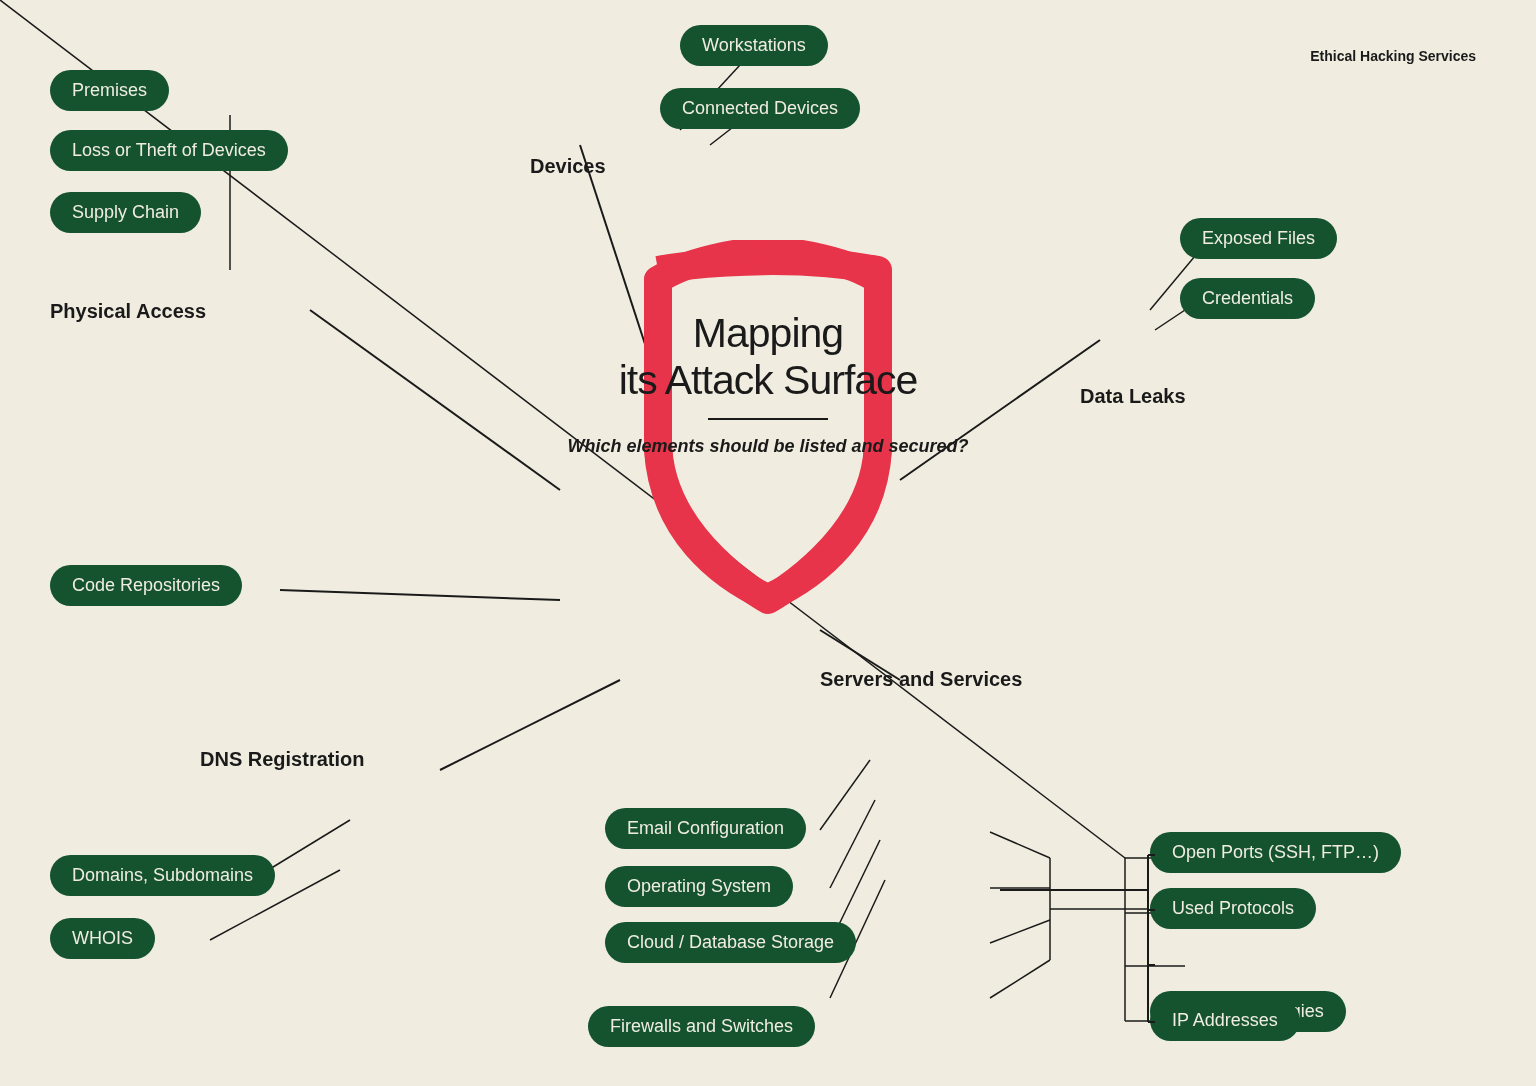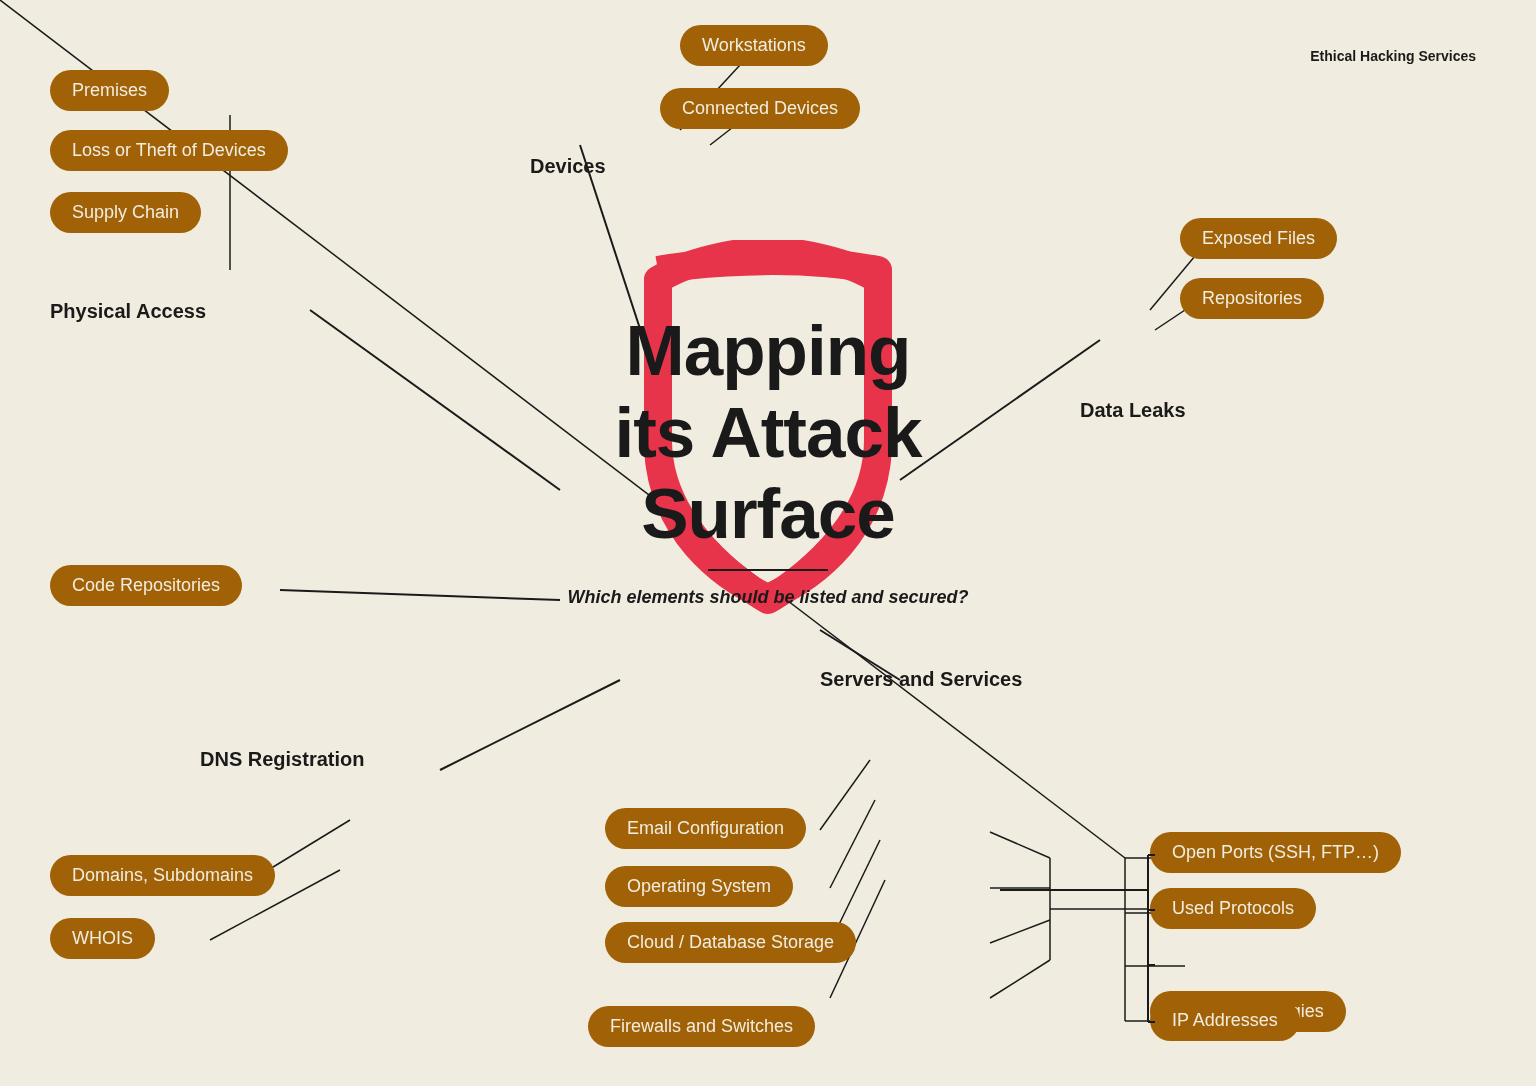--- a/index.html
+++ b/index.html
@@ -6,21 +6,21 @@
     body {
       background-color: #f0ede0;
       font-family: 'Arial', sans-serif;
       width: 1536px;
       height: 1086px;
       position: relative;
       overflow: hidden;
     }
 
     .pill {
-      background-color: #a16207;
+      background-color: #14532d;
       color: #f0ede0;
       border-radius: 30px;
       padding: 10px 22px;
       font-size: 18px;
       font-weight: 500;
       display: inline-block;
       white-space: nowrap;
     }
 
     .category-label {
@@ -31,22 +31,22 @@
 
     .center-title {
       position: absolute;
       top: 310px;
       left: 50%;
       transform: translateX(-50%);
       text-align: center;
       width: 420px;
     }
     .center-title h1 {
-      font-size: 71px;
-      font-weight: 700;
+      font-size: 41px;
+      font-weight: 400;
       color: #1a1a1a;
       line-height: 1.15;
       letter-spacing: -1px;
     }
     .center-title .subtitle {
       font-size: 18px;
       font-weight: 700;
       color: #1a1a1a;
       margin-top: 16px;
       font-style: italic;
@@ -197,23 +197,23 @@
   <span class="pill">Connected Devices</span>
 </div>
 <div class="node" style="left:530px; top:155px;">
   <span class="category-label">Devices</span>
 </div>
 
 <div class="node" style="left:1180px; top:218px;">
   <span class="pill">Exposed Files</span>
 </div>
 <div class="node" style="left:1180px; top:278px;">
-  <span class="pill">Repositories</span>
-</div>
-<div class="node" style="left:1080px; top:385px;margin-top:14px;">
+  <span class="pill">Credentials</span>
+</div>
+<div class="node" style="left:1080px; top:385px;">
   <span class="category-label">Data Leaks</span>
 </div>
 
 <div class="node" style="left:50px; top:565px;">
   <span class="pill">Code Repositories</span>
 </div>
 
 <div class="node" style="left:200px; top:748px;">
   <span class="category-label">DNS Registration</span>
 </div>

